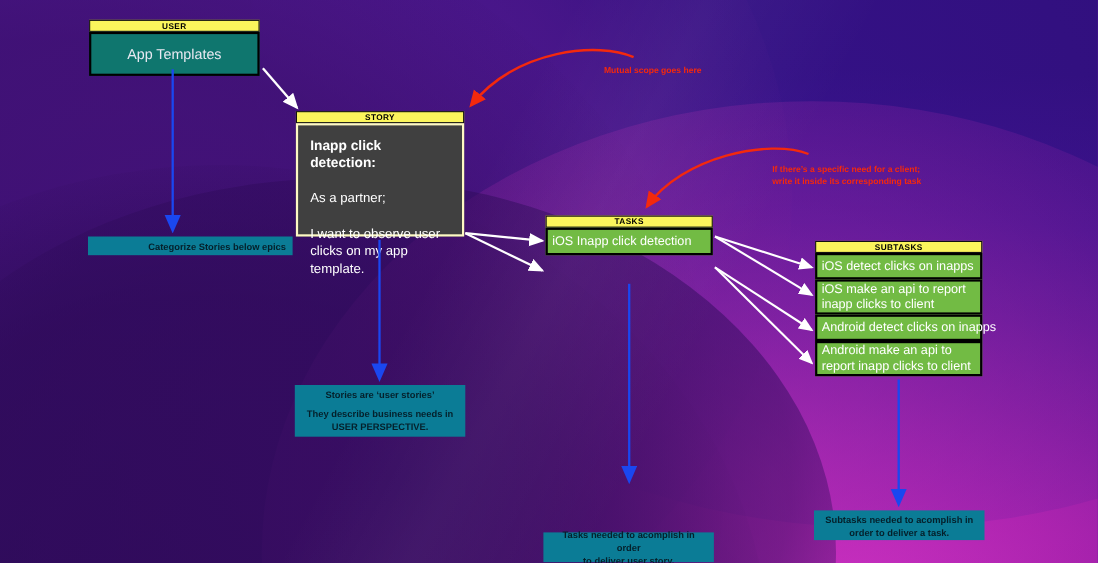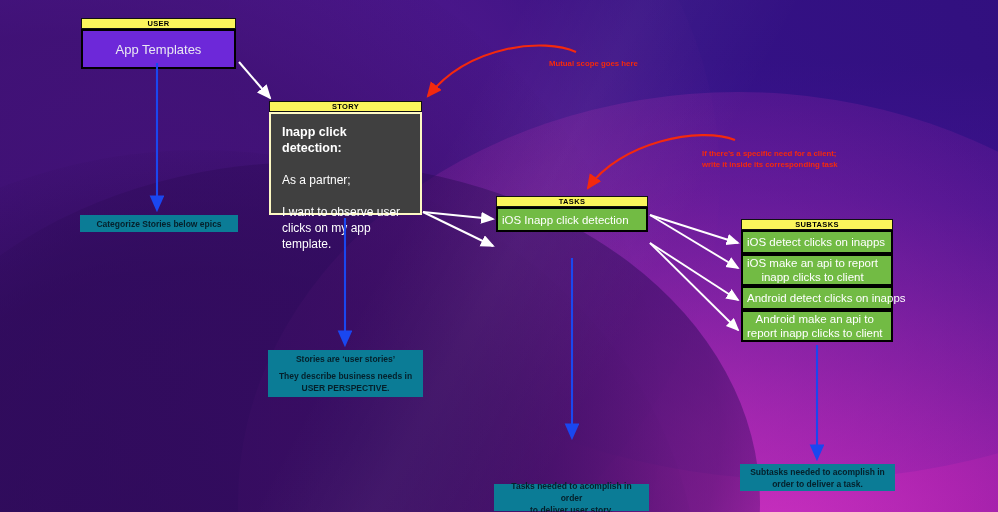--- a/index.html
+++ b/index.html
@@ -62,37 +62,37 @@
     color:#000;
     font-size:7.5px;
     font-weight:bold;
     letter-spacing:0.35px;
     text-align:center;
     line-height:10px;
     height:11px;
     border:1px solid #111;
   }
   .body-dark {
-    background:#6d28d9;
+    background:#0f766e;
     border:2px solid #000;
     color:#e9e9f2;
     display:flex; align-items:center; justify-content:center;
     font-size:13px;
   }
   .green-box {
     background:#72bb44;
     border:2px solid #000;
     color:#ffffff;
     font-size:11.5px;
     padding:3px 4px;
     display:flex; align-items:center;
     line-height:14px;
     white-space:nowrap;
   }
-  .green-wrap { white-space:normal;text-align:center; }
+  .green-wrap { white-space:normal; }
 
   .story-body {
     background:#404040;
     border:2px solid #fef9c3;
     color:#fff;
     padding:10px 11px 8px 11px;
     font-size:12px;
     line-height:16px;
   }
   .story-title { font-weight:bold; font-size:12.5px; margin-bottom:16px; }
@@ -181,21 +181,21 @@
     </div>
 
     <div class="green-box green-wrap" style="height:32px;">
       <div>
         <div>Android make an api to</div>
         <div>report inapp clicks to client</div>
       </div>
     </div>
   </div>
 
-  <div class="teal" style="left:80px; top:215px; width:158px; height:17px;">
+  <div class="teal" style="left:80px; top:215px; width:186px; height:17px;align-items:flex-end;">
     <div>Categorize Stories below epics</div>
   </div>
 
   <div class="teal" style="left:268px; top:350px; width:155px; height:47px;">
     <div>Stories are ‘user stories’</div>
     <div class="sp"></div>
     <div>They describe business needs in</div>
     <div>USER PERSPECTIVE.</div>
   </div>
 

